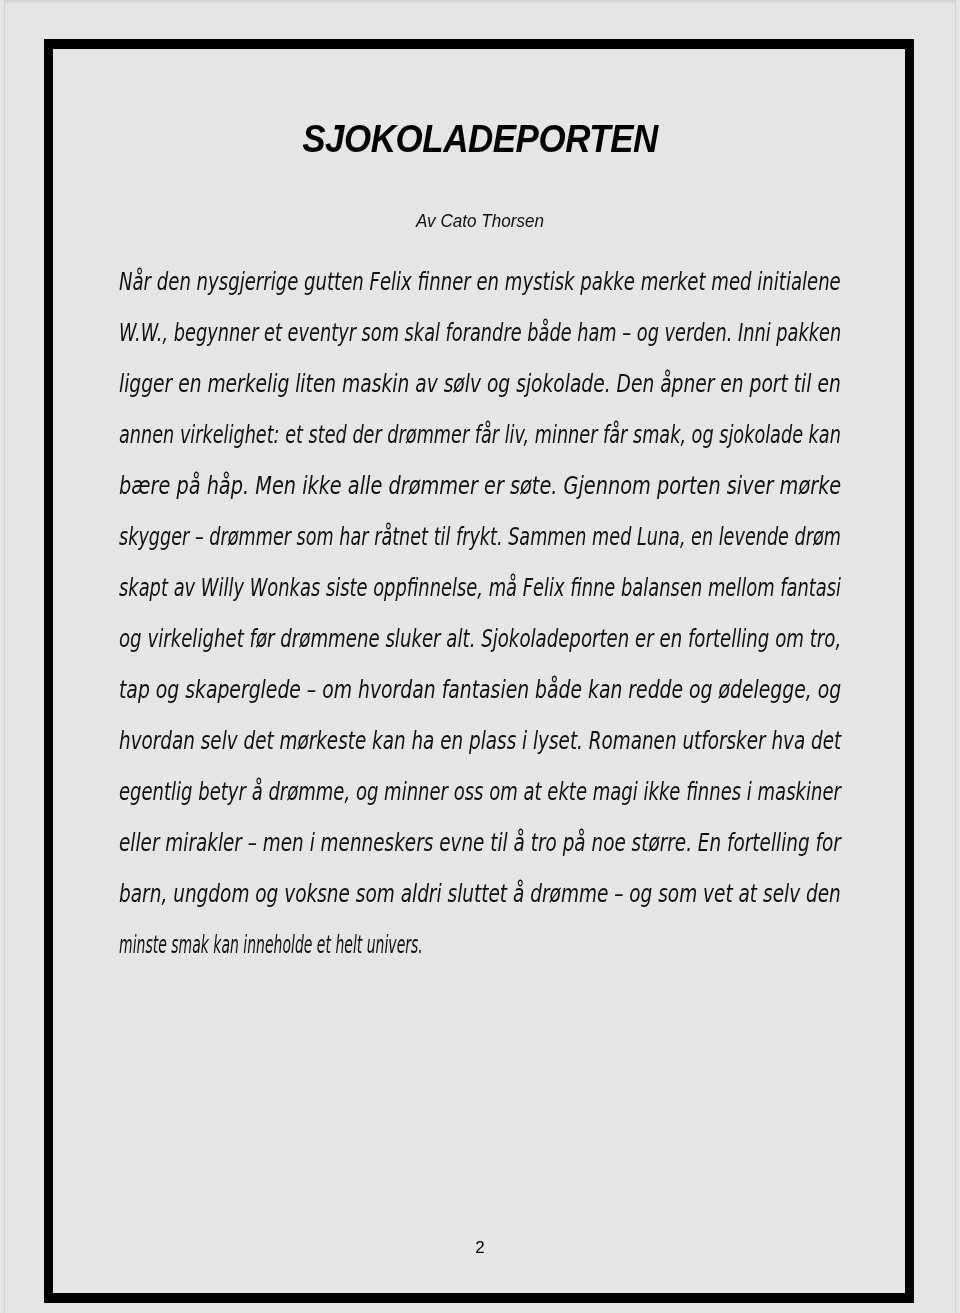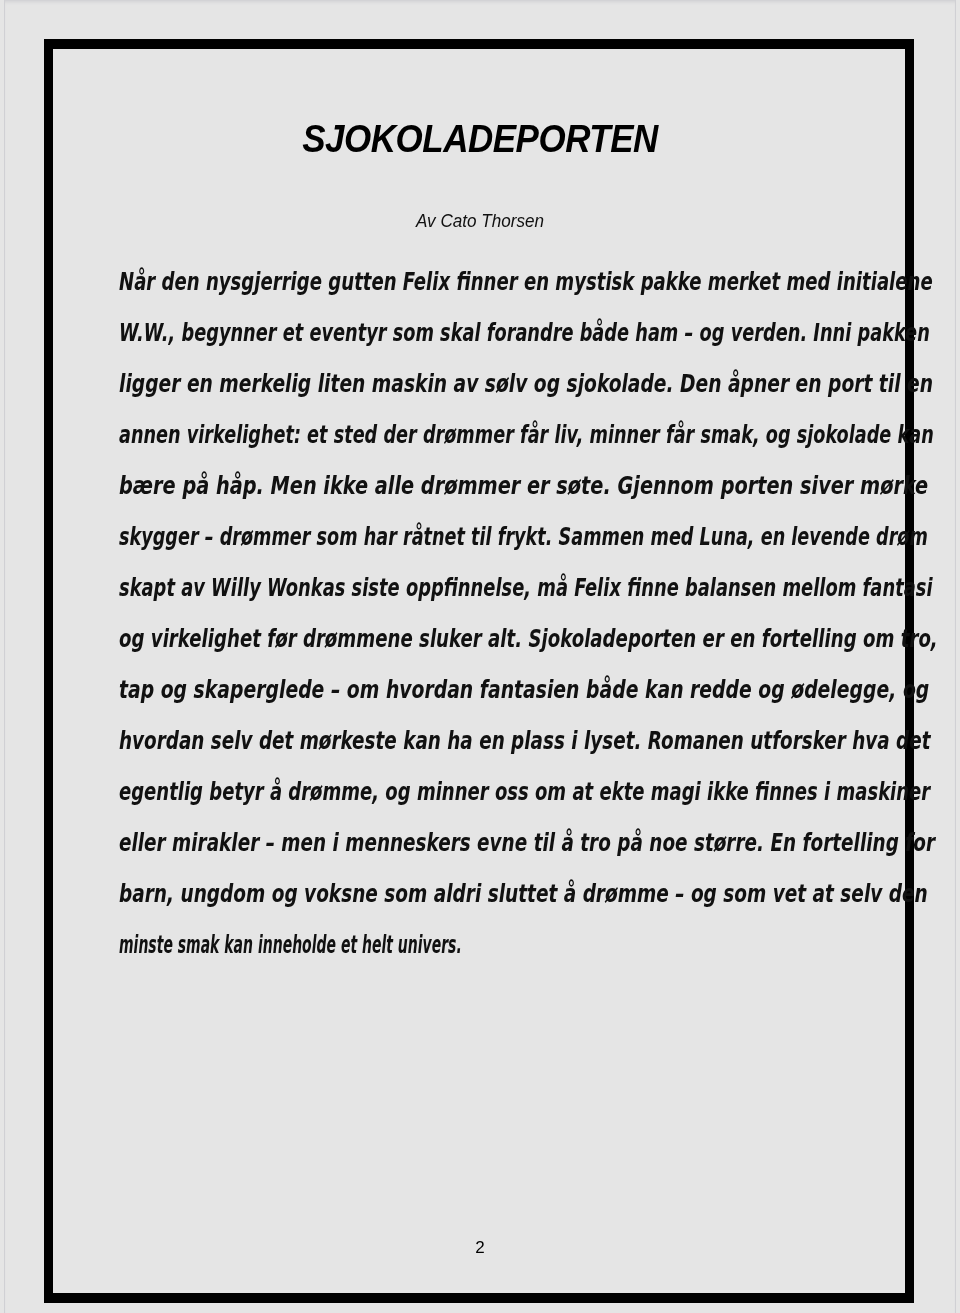--- a/index.html
+++ b/index.html
@@ -59,21 +59,20 @@
       font-style: italic;
       font-size: 19px;
       color: #111;
       transform: scaleX(0.9);
     }
     .body-text {
       position: absolute;
       left: 119px;
       top: 256px;
       width: 722px;
-      font-weight: bold;
     }
     .line {
       display: block;
       height: 51px;
       line-height: 51px;
       white-space: nowrap;
       font-family: "DejaVu Sans", sans-serif;
       font-style: italic;
       font-size: 25px;
       color: #111;

